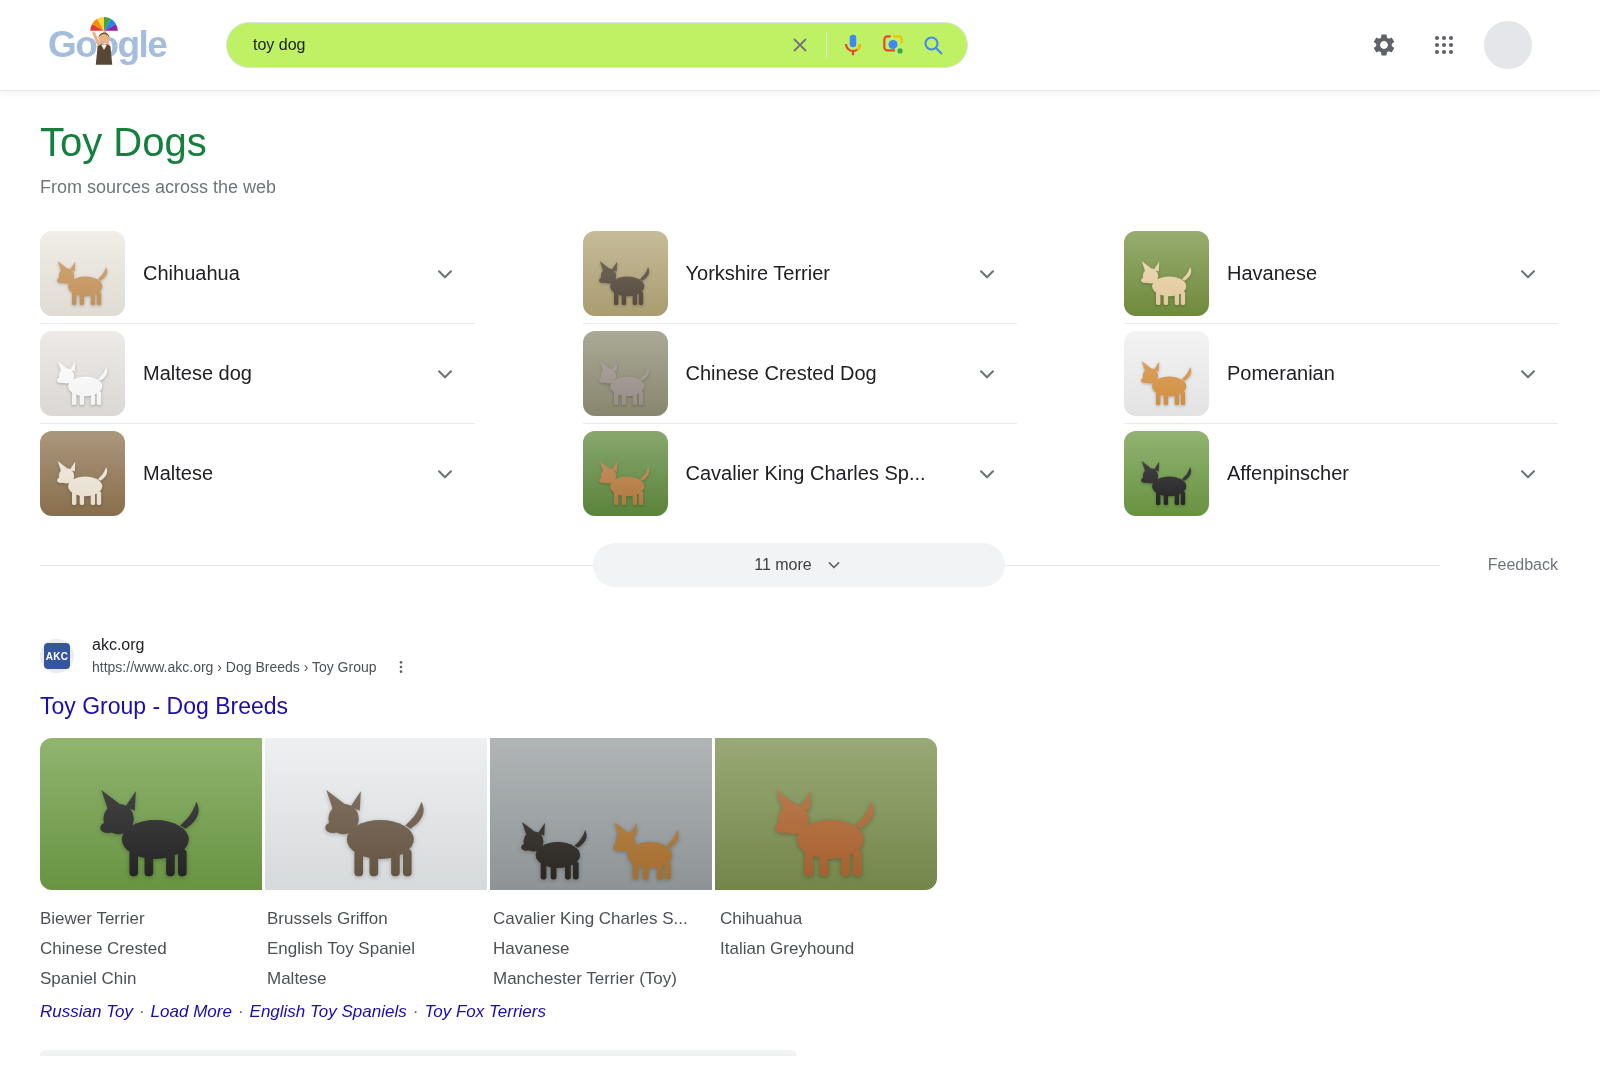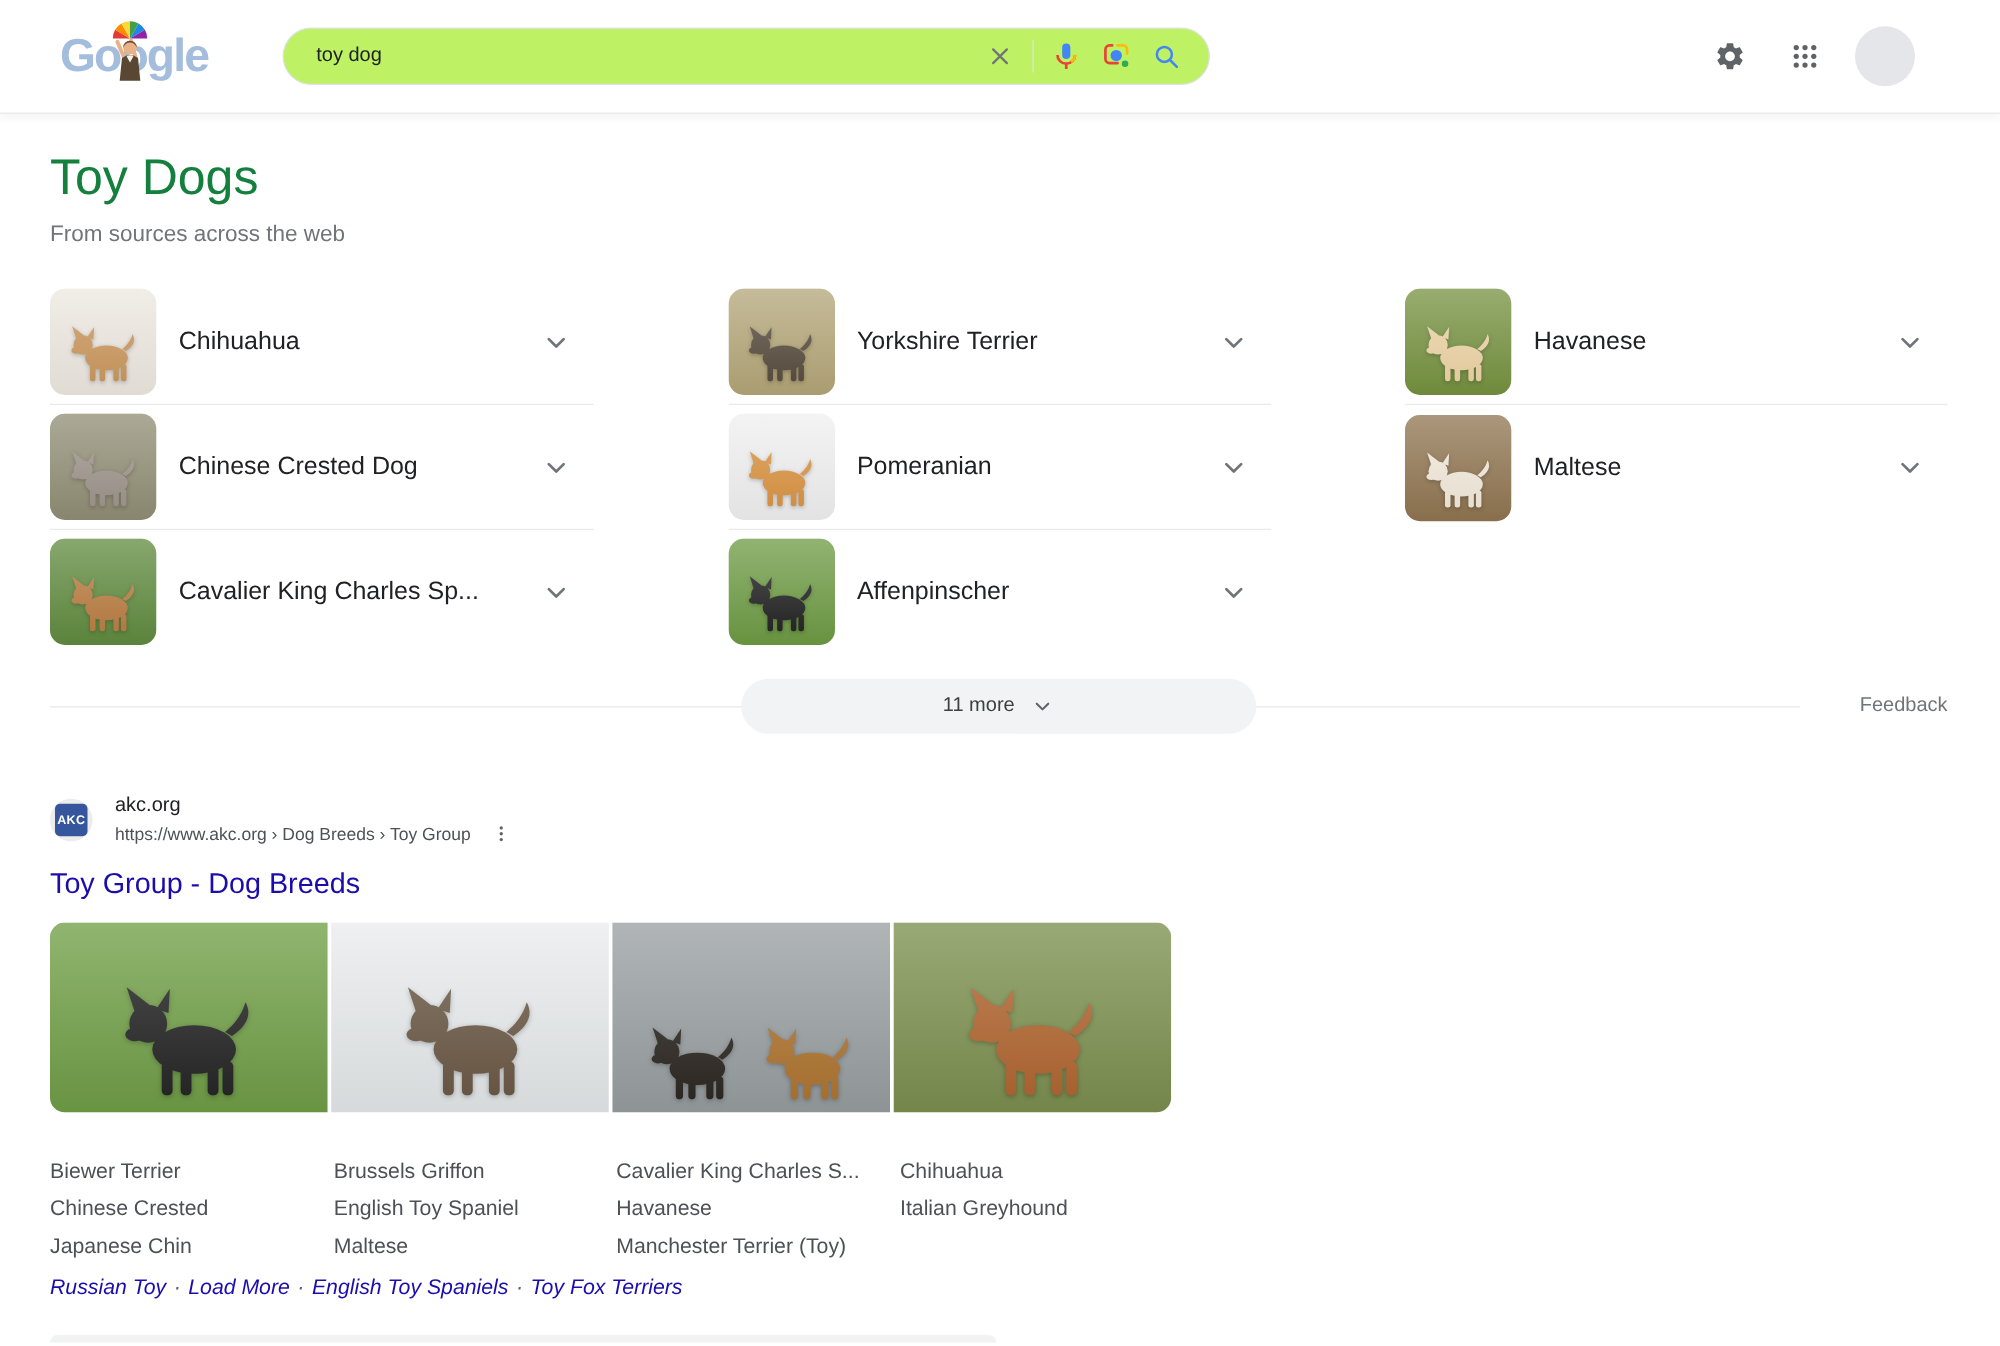--- a/index.html
+++ b/index.html
@@ -67,21 +67,21 @@
     display:flex; align-items:center; }
   .rtitle { display:inline-block; margin-top:16px; font-size:23px; color:#1a0dab;
     text-decoration:none; cursor:pointer; }
   .strip { margin-top:18px; width:897px; height:152px; border-radius:12px; overflow:hidden;
     display:flex; gap:3px; cursor:pointer; }
   .rimg { flex:1; position:relative; display:flex; align-items:flex-end; justify-content:center; gap:6px; }
   .rimg::after { content:""; position:absolute; inset:0;
     background:linear-gradient(180deg, rgba(255,255,255,.22), rgba(0,0,0,.08)); }
   .rimg svg { width:130px; height:108px; filter:drop-shadow(0 1px 2px rgba(0,0,0,.3)); margin-bottom:4px; }
   .rimg svg.small { width:86px; height:72px; }
-  .cols { margin-top:32px; display:grid; grid-template-columns:227px 226px 227px 227px; }
+  .cols { margin-top:14px; display:grid; grid-template-columns:227px 226px 227px 227px; }
   .cols p { font-size:17px; line-height:30px; color:#4d5156; white-space:nowrap; cursor:pointer; }
   .links { margin-top:8px; font-size:17px; color:#1a0dab;font-style:italic; }
   .links a { color:#1a0dab; text-decoration:none; cursor:pointer; }
   .lsep { color:#5f6368; padding:0 6px; }
   .sliver { margin-top:28px; width:757px; height:6px; border-radius:10px 10px 0 0; background:#f1f2f2; }
 </style>
 </head>
 <body>
 
 <svg width="0" height="0" style="position:absolute" aria-hidden="true">
@@ -217,20 +217,33 @@
           </svg>
       </div>
       <div class="bname">Havanese</div>
       <button class="chev">
           <svg width="26" height="26" viewBox="0 0 24 24">
             <path d="M6.5 9.5 L12 15 L17.5 9.5" fill="none" stroke="#70757a" stroke-width="2" stroke-linecap="round" stroke-linejoin="round"></path>
           </svg>
         </button>
     </div>
 
+    <div class="cell">
+      <div class="thumb" style="background: rgb(231, 227, 223);">
+        <svg viewBox="0 0 120 100" style="color: rgb(255, 255, 255);">
+            <use href="#dogshape"></use>
+          </svg>
+      </div>
+      <div class="bname">Maltese dog</div>
+      <button class="chev">
+          <svg width="26" height="26" viewBox="0 0 24 24">
+            <path d="M6.5 9.5 L12 15 L17.5 9.5" fill="none" stroke="#70757a" stroke-width="2" stroke-linecap="round" stroke-linejoin="round"></path>
+          </svg>
+        </button>
+    </div>
 
     <div class="cell">
       <div class="thumb" style="background: rgb(143, 141, 115);">
         <svg viewBox="0 0 120 100" style="color: rgb(155, 145, 137);">
             <use href="#dogshape"></use>
           </svg>
       </div>
       <div class="bname">Chinese Crested Dog</div>
       <button class="chev">
           <svg width="26" height="26" viewBox="0 0 24 24">
@@ -354,21 +367,21 @@
         <svg viewBox="0 0 120 100" style="color: rgb(178, 101, 47);">
             <use href="#dogshape"></use>
           </svg>
       </div>
     </div>
 
     <div class="cols">
       <div>
         <p>Biewer Terrier</p>
         <p>Chinese Crested</p>
-        <p>Japanese Chin</p>
+        <p>Spaniel Chin</p>
       </div>
       <div>
         <p>Brussels Griffon</p>
         <p>English Toy Spaniel</p>
         <p>Maltese</p>
       </div>
       <div>
         <p>Cavalier King Charles S...</p>
         <p>Havanese</p>
         <p>Manchester Terrier (Toy)</p>

